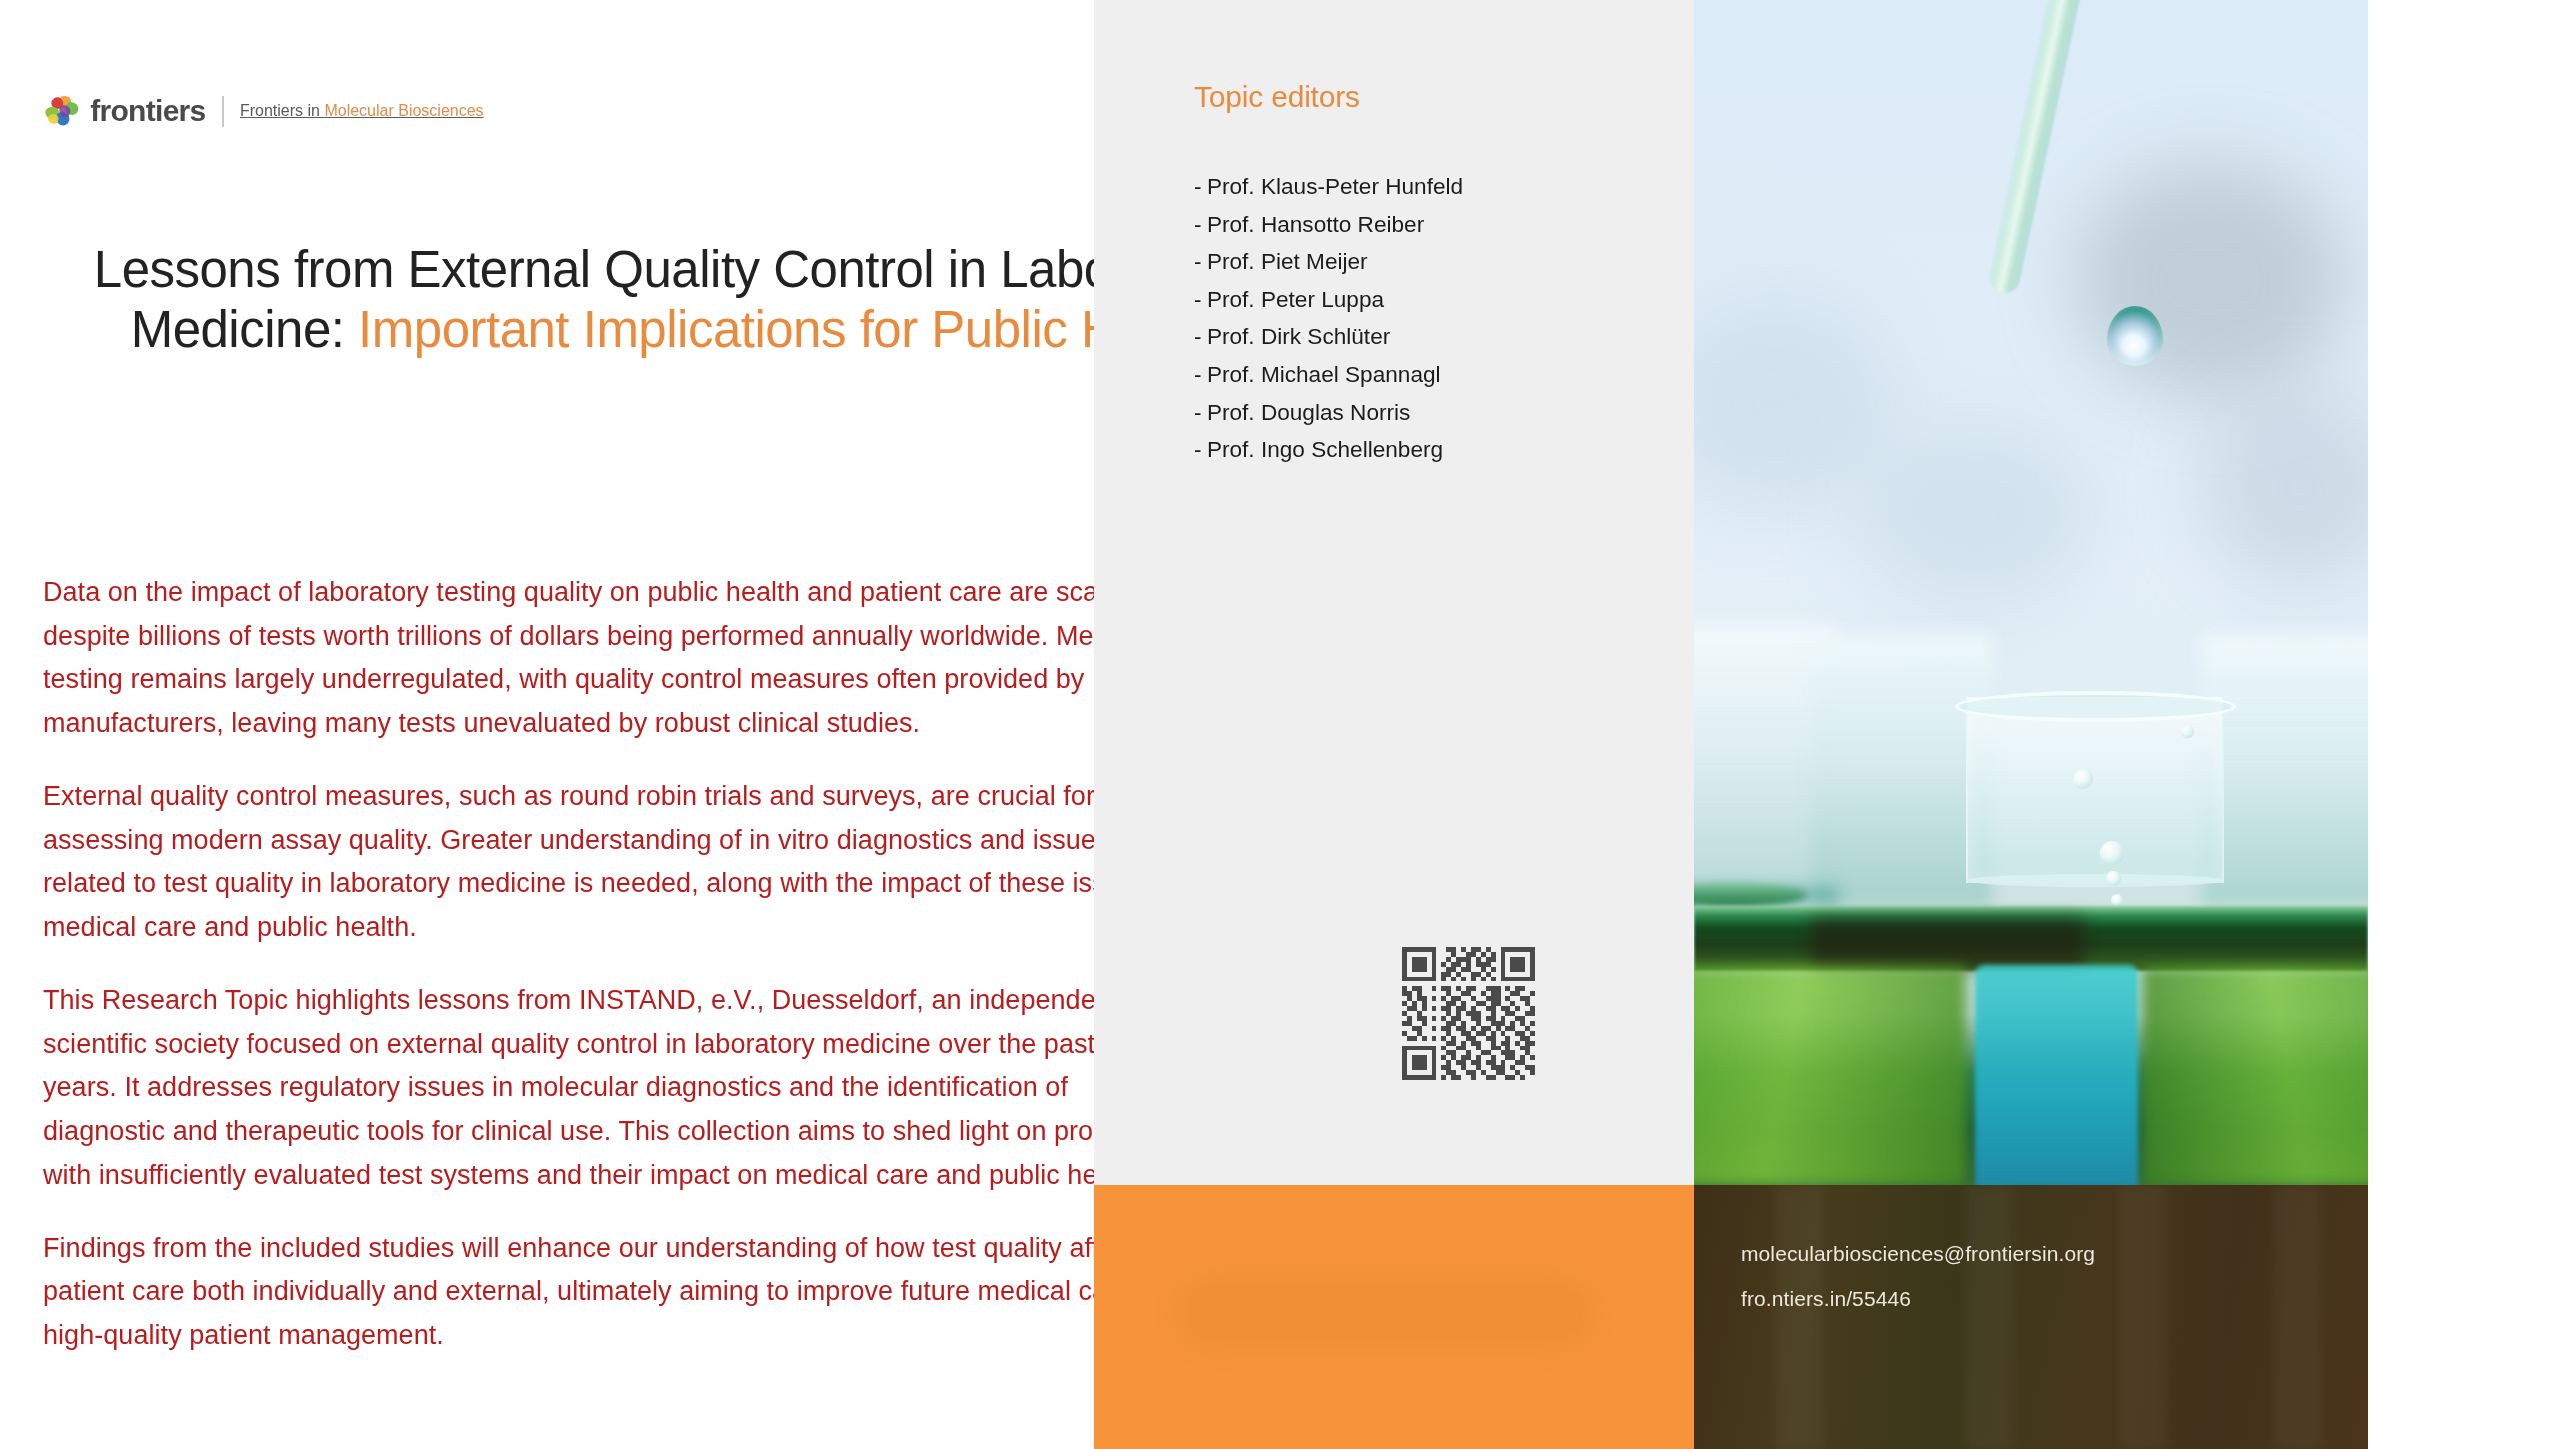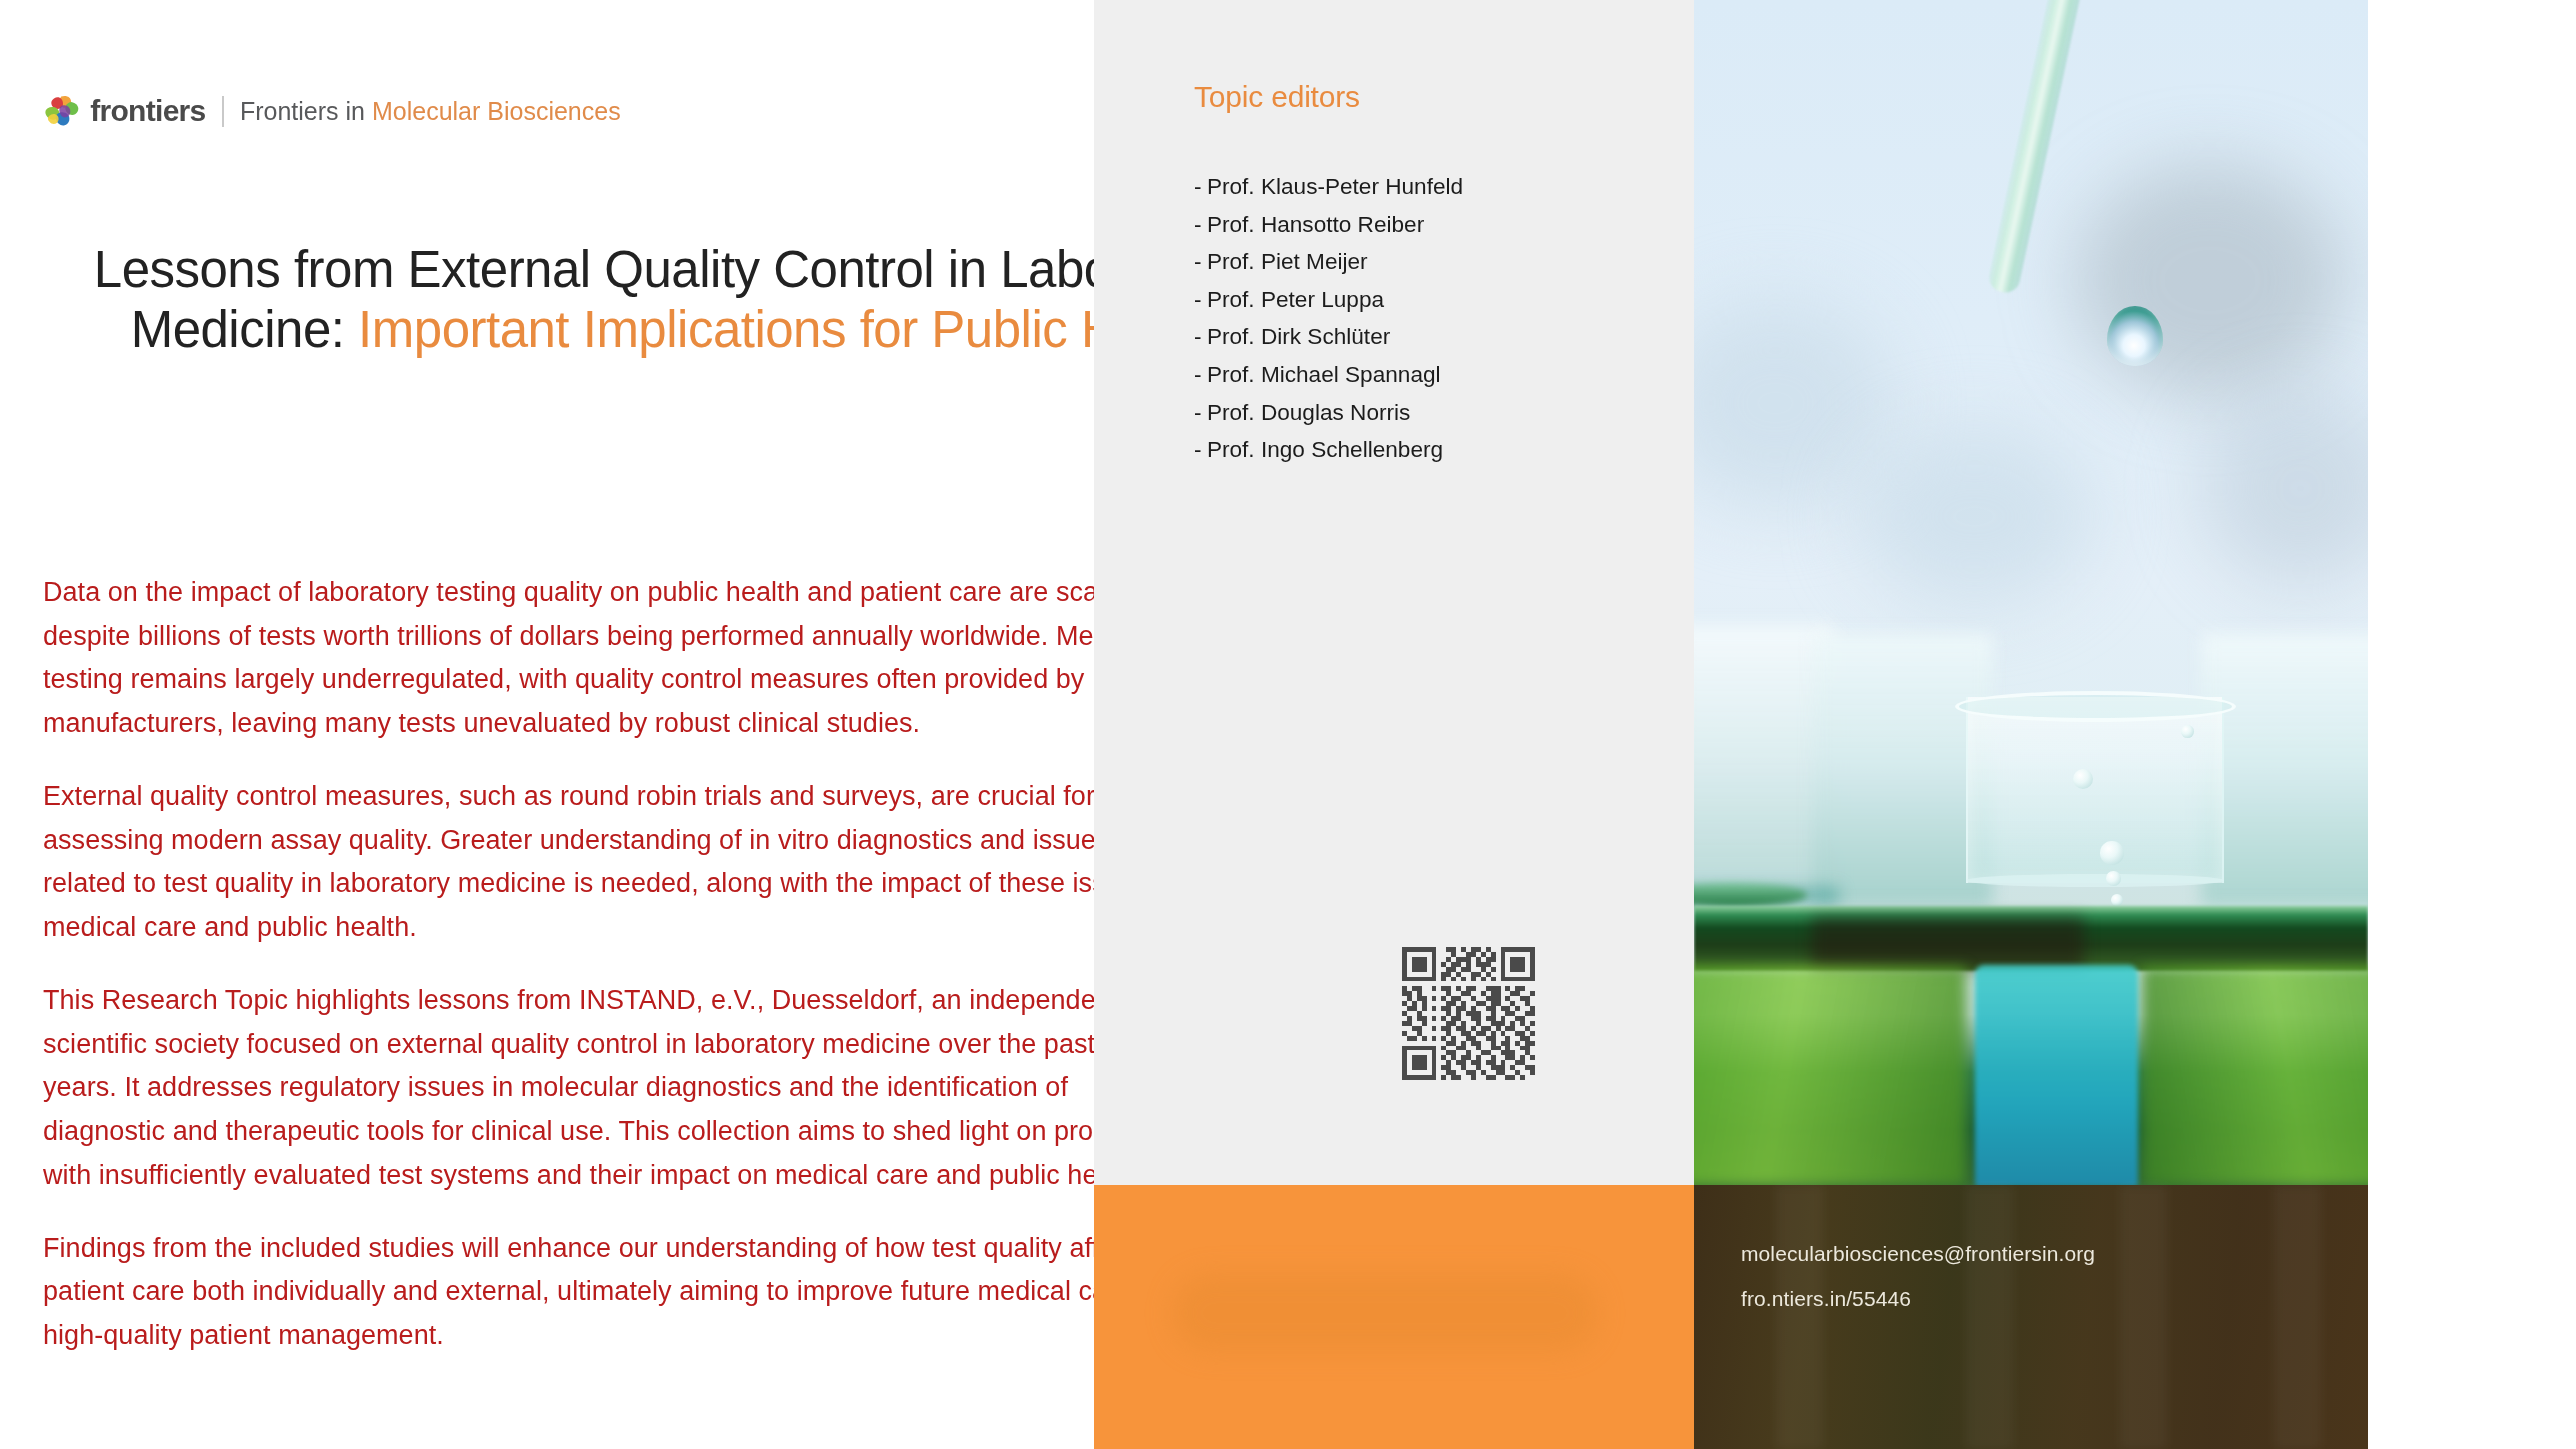--- a/index.html
+++ b/index.html
@@ -57,24 +57,25 @@
   }
 
   .brand-divider {
     width: 1.8px;
     height: 31px;
     background: #c9c9c9;
     margin-right: 16.3px;
   }
 
   .brand-sub {
-    font-size: 25px;
+    font-size: 16px;
     color: #58595b;
     line-height: 1;
     white-space: nowrap;
+    text-decoration: underline;
   }
   .brand-sub .journal { color: #e08b4a; }
 
   .poster-title {
     position: absolute;
     left: 43px;
     top: 240px;
     width: 1196px;
     font-size: 51px;
     line-height: 1.18;

